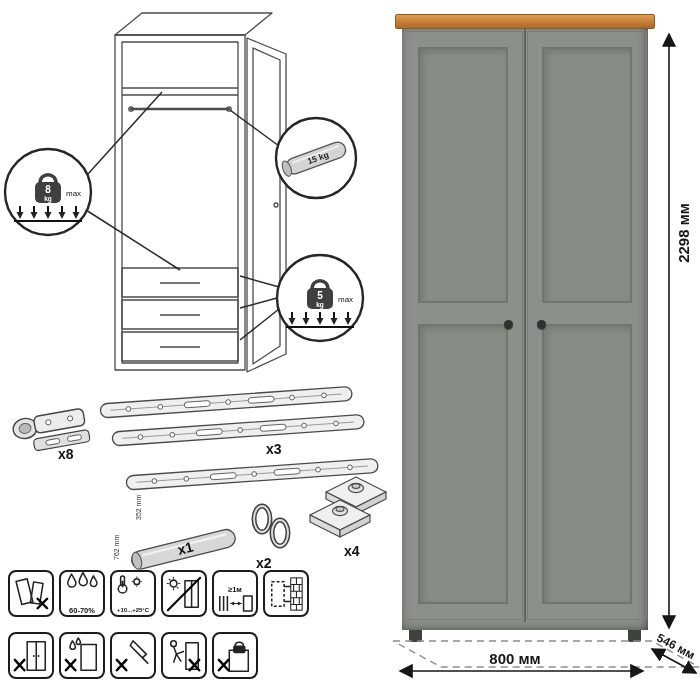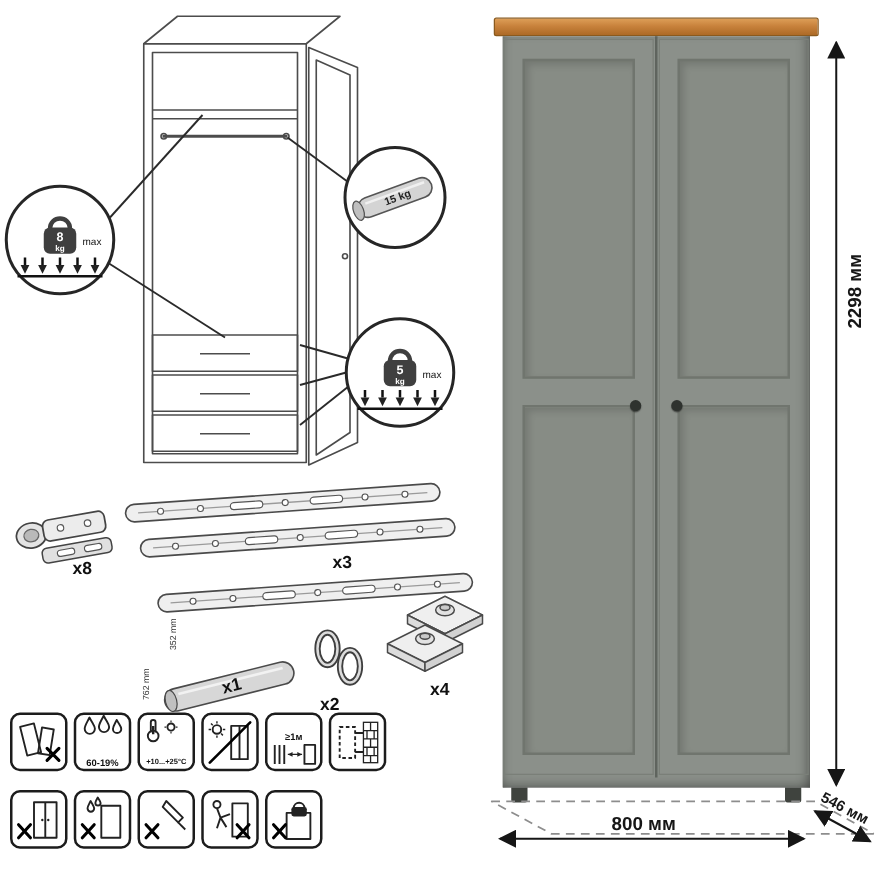--- a/index.html
+++ b/index.html
@@ -239,21 +239,21 @@
             <line x1="37" y1="25" x2="27" y2="35"></line>
           </g>
       </svg>
     </div>
     <div class="cell">
       <svg viewBox="0 0 40 24" width="38" height="23">
         <path class="ln" d="M9,2 C6.5,7 5,9 5,11.5 a4.3,4.3 0 0 0 8.6,0 C13.6,9 11.5,7 9,2 z"></path>
         <path class="ln" d="M21,0.5 C18.5,5.5 17,7.5 17,10 a4.3,4.3 0 0 0 8.6,0 C25.6,7.5 23.5,5.5 21,0.5 z"></path>
         <path class="ln" d="M32,4 C30,8 28.8,9.6 28.8,11.6 a3.5,3.5 0 0 0 7,0 C35.8,9.6 34,8 32,4 z"></path>
       </svg>
-      <span class="cap">60-19%</span>
+      <span class="cap">60-70%</span>
     </div>
     <div class="cell">
       <svg viewBox="0 0 40 22" width="38" height="21">
         <circle cx="9" cy="15.5" r="4.5" class="ln"></circle>
         <path class="ln" d="M7,12.5 V4 a2,2 0 0 1 4,0 v8.5"></path>
         <line x1="9" y1="7" x2="9" y2="14" stroke="#222" stroke-width="2"></line>
         <circle cx="24" cy="8" r="3" class="ln"></circle>
         <g stroke="#222" stroke-width="1">
             <line x1="24" y1="2.5" x2="24" y2="4"></line>
             <line x1="24" y1="12" x2="24" y2="13.5"></line>

